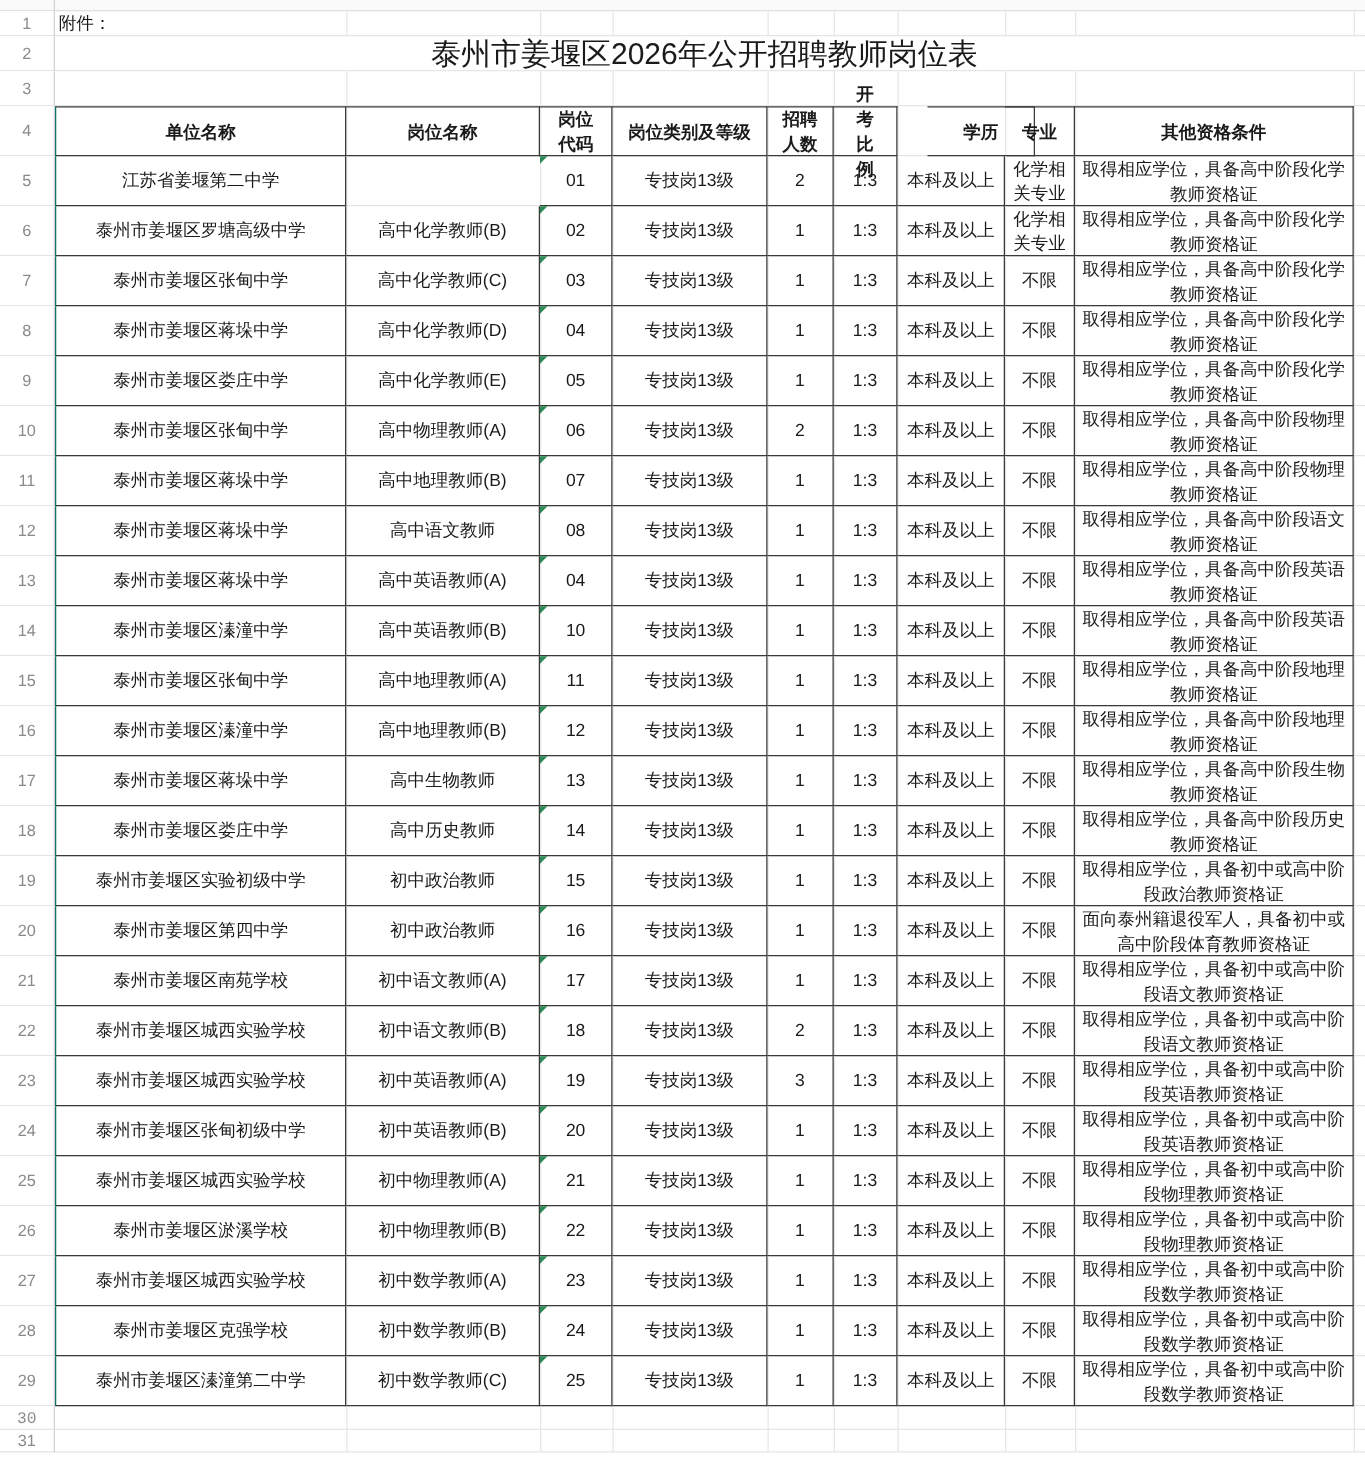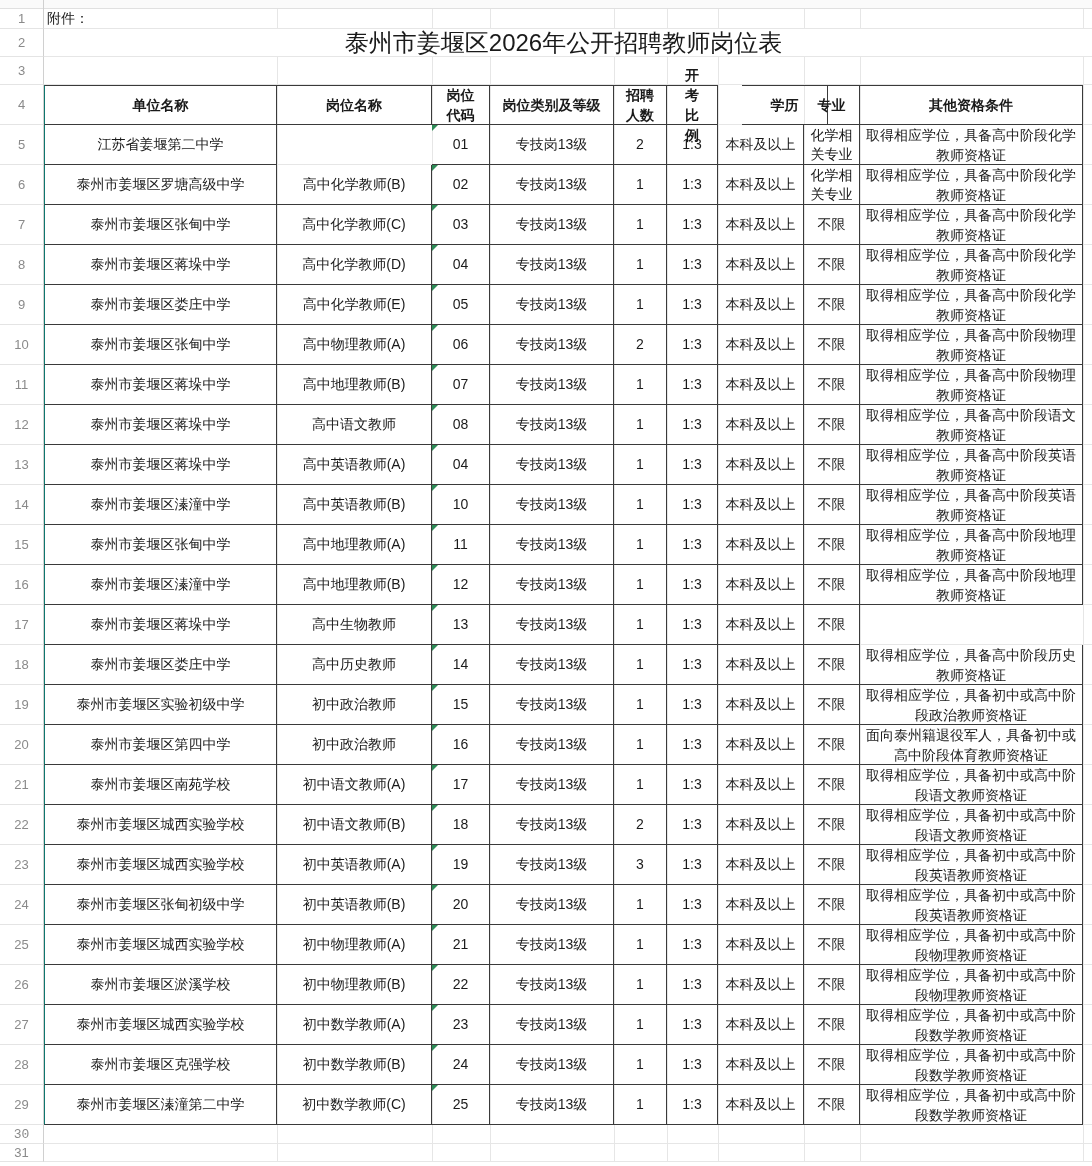--- a/index.html
+++ b/index.html
@@ -394,20 +394,21 @@
       </div>
       <div class="cell b bl" style="left: 44px; width: 233px;">泰州市姜堰区蒋垛中学</div>
       <div class="cell b serif-mix" style="left: 277px; width: 155px;">高中生物教师</div>
       <div class="cell b" style="left: 432px; width: 58px;">13</div>
       <span class="tri" style="left: 432px; top: 0px; position: absolute;"></span>
       <div class="cell b" style="left: 490px; width: 124px;">专技岗13级</div>
       <div class="cell b" style="left: 614px; width: 53px;">1</div>
       <div class="cell b" style="left: 667px; width: 51px;">1:3</div>
       <div class="cell b" style="left: 718px; width: 86px;">本科及以上</div>
       <div class="cell b" style="left: 804px; width: 56px;">不限</div>
+      <div class="cell b" style="left: 860px; width: 223px; padding: 0px 1px; line-height: 20px; align-items: flex-start;">取得相应学位，具备高中阶段生物教师资格证</div>
       <div class="rh">17</div>
     </div>
     <div class="row" style="top: 645px; height: 40px;">
       <div class="gridrow">
         <div class="vline" style="left: 233px; height: 100%;"></div>
         <div class="vline" style="left: 388px; height: 100%;"></div>
         <div class="vline" style="left: 446px; height: 100%;"></div>
         <div class="vline" style="left: 570px; height: 100%;"></div>
         <div class="vline" style="left: 623px; height: 100%;"></div>
         <div class="vline" style="left: 674px; height: 100%;"></div>

